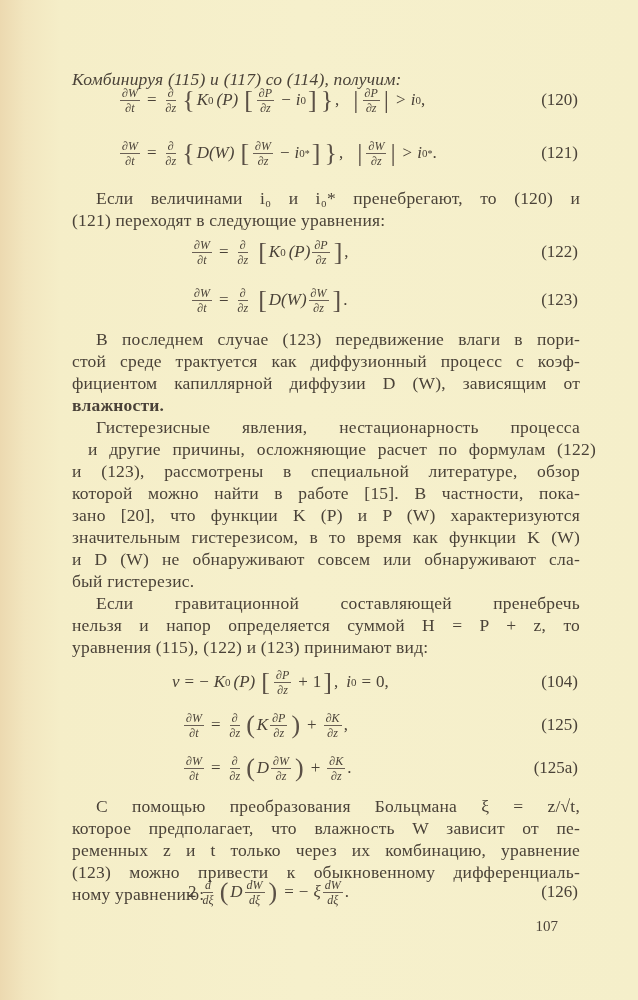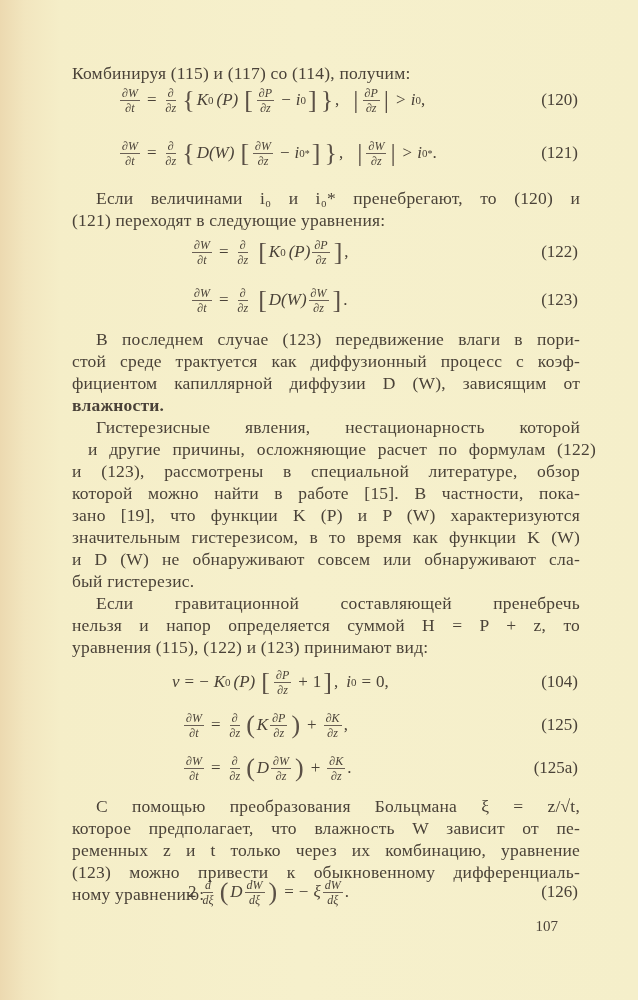--- a/index.html
+++ b/index.html
@@ -31,21 +31,21 @@
     .op { margin: 0 5px; }
     .brk { font-size: 26px; line-height: 26px; font-weight: 300; color: #5a5046; margin: 0 2px; }
     .sub { font-size: 11px; vertical-align: -3px; }
     .pagenum { position: absolute; right: 80px; top: 918px; font-size: 15px; }
   </style>
 </head>
 <body>
 
 <div class="page">
 
-  <div class="line" style="top:62px;">Комбинируя (115) и (117) со (114), получим:</div>
+  <div class="line" style="top:68px;font-style:italic;">Комбинируя (115) и (117) со (114), получим:</div>
 
   <div class="eq" style="top:80px;">
     <div class="body" style="left:118px;">
       <span class="frac">
           <span class="n">∂W</span>
           <span class="d">∂t</span>
         </span>
       <span class="op">=</span>
       <span class="frac">
           <span class="n">∂</span>
@@ -169,25 +169,25 @@
         <span>.</span>
     </div>
     <div class="num">(123)</div>
   </div>
 
   <div class="line just indent" style="top:328px;">В последнем случае (123) передвижение влаги в пори-</div>
   <div class="line just" style="top:350px;">стой среде трактуется как диффузионный процесс с коэф-</div>
   <div class="line just" style="top:372px;">фициентом капиллярной диффузии D (W), зависящим от</div>
   <div class="line" style="top:394px;font-weight:bold;">влажности.</div>
 
-  <div class="line just indent" style="top:416px;">Гистерезисные явления, нестационарность которой</div>
+  <div class="line just indent" style="top:416px;">Гистерезисные явления, нестационарность процесса</div>
   <div class="line just" style="top:438px;margin-left:16px;">и другие причины, осложняющие расчет по формулам (122)</div>
   <div class="line just" style="top:460px;">и (123), рассмотрены в специальной литературе, обзор</div>
   <div class="line just" style="top:482px;">которой можно найти в работе [15]. В частности, пока-</div>
-  <div class="line just" style="top:504px;">зано [19], что функции K (P) и P (W) характеризуются</div>
+  <div class="line just" style="top:504px;">зано [20], что функции K (P) и P (W) характеризуются</div>
   <div class="line just" style="top:526px;">значительным гистерезисом, в то время как функции K (W)</div>
   <div class="line just" style="top:548px;">и D (W) не обнаруживают совсем или обнаруживают сла-</div>
   <div class="line just indent" style="top:592px;">Если гравитационной составляющей пренебречь</div>
 
   <div class="line" style="top:570px;">бый гистерезис.</div>
   <div class="line just" style="top:614px;">нельзя и напор определяется суммой H = P + z, то</div>
   <div class="line" style="top:636px;">уравнения (115), (122) и (123) принимают вид:</div>
 
   <div class="eq" style="top:662px;">
     <div class="body" style="left:172px;">

